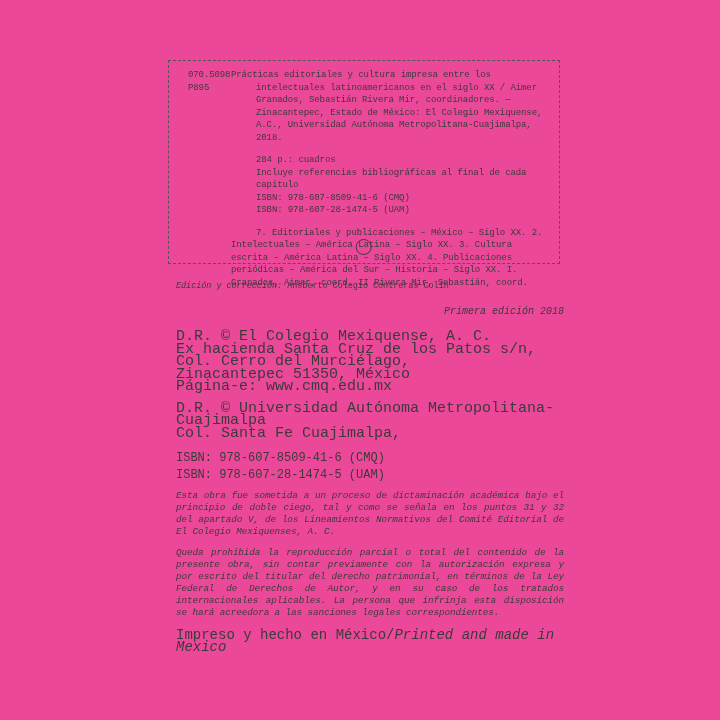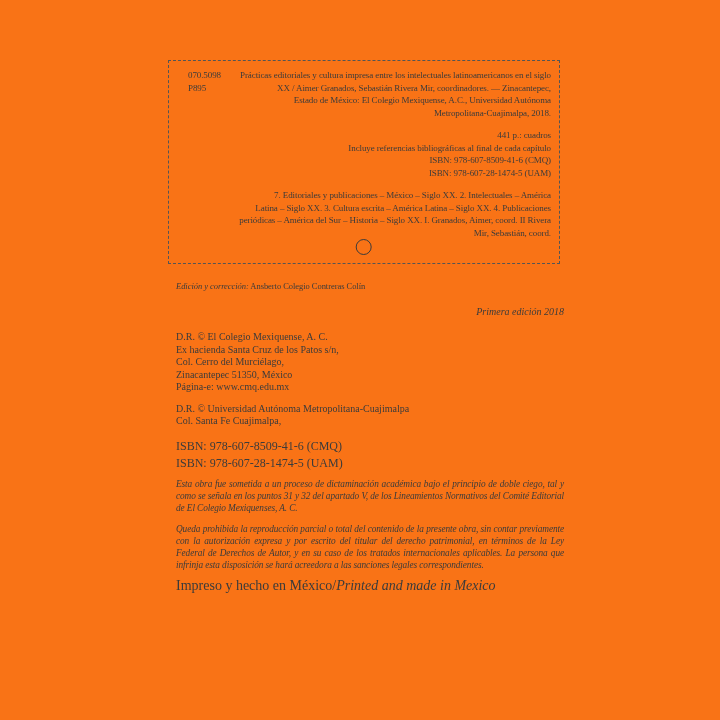--- a/index.html
+++ b/index.html
@@ -4,22 +4,22 @@
 <style>
   html, body {
     margin: 0;
     padding: 0;
     background: #ffffff;
   }
   .page {
     position: relative;
     width: 720px;
     height: 720px;
-    background: #f97316;
-    font-family: Liberation Serif, serif;
+    background: #ec4899;
+    font-family: Liberation Mono, monospace;
     color: #3b3b3b;
     overflow: hidden;
   }
 
   
   .catalog-box {
     position: absolute;
     left: 168px;
     top: 60px;
     width: 392px;
@@ -33,21 +33,20 @@
     font-size: 9px;
     line-height: 12.5px;
     letter-spacing: -0.1px;
   }
   .call-number {
     width: 43px;
     flex-shrink: 0;
   }
   .card-main {
     width: 320px;
-    text-align: right;
   }
   .main-entry {
     margin: 0;
     padding-left: 25px;
     text-indent: -25px;
   }
   .phys-block {
     margin-top: 10px;
     padding-left: 25px;
   }
@@ -80,21 +79,21 @@
   }
   .credit-label { font-style: italic; }
   .edition {
     font-style: italic;
     font-size: 10px;
     line-height: 13px;
     margin-top: 12px;
     text-align: right;
   }
   .pub-block {
-    font-size: 10px;
+    font-size: 15px;
     line-height: 12.5px;
     margin-top: 13px;
   }
   .pub-block.uam { margin-top: 9px; }
   .isbn-block {
     font-size: 12px;
     line-height: 17px;
     margin-top: 10px;
   }
   .legal-para {
@@ -120,21 +119,21 @@
 
   <div class="catalog-box">
     <div class="card-row">
       <div class="call-number">
         <div>070.5098</div>
         <div>P895</div>
       </div>
       <div class="card-main">
         <p class="main-entry">Prácticas editoriales y cultura impresa entre los intelectuales latinoamericanos en el siglo XX / Aimer Granados, Sebastián Rivera Mir, coordinadores. — Zinacantepec, Estado de México: El Colegio Mexiquense, A.C., Universidad Autónoma Metropolitana-Cuajimalpa, 2018.</p>
         <div class="phys-block">
-          <div>441 p.: cuadros</div>
+          <div>284 p.: cuadros</div>
           <div>Incluye referencias bibliográficas al final de cada capítulo</div>
           <div>ISBN: 978-607-8509-41-6 (CMQ)</div>
           <div>ISBN: 978-607-28-1474-5 (UAM)</div>
         </div>
         <p class="subjects">7. Editoriales y publicaciones – México – Siglo XX.  2. Intelectuales – América Latina – Siglo XX.  3. Cultura escrita – América Latina – Siglo XX. 4. Publicaciones periódicas – América del Sur – Historia – Siglo XX. I. Granados, Aimer, coord. II Rivera Mir, Sebastián, coord.</p>
       </div>
     </div>
     <div class="seal-circle"></div>
   </div>
 

